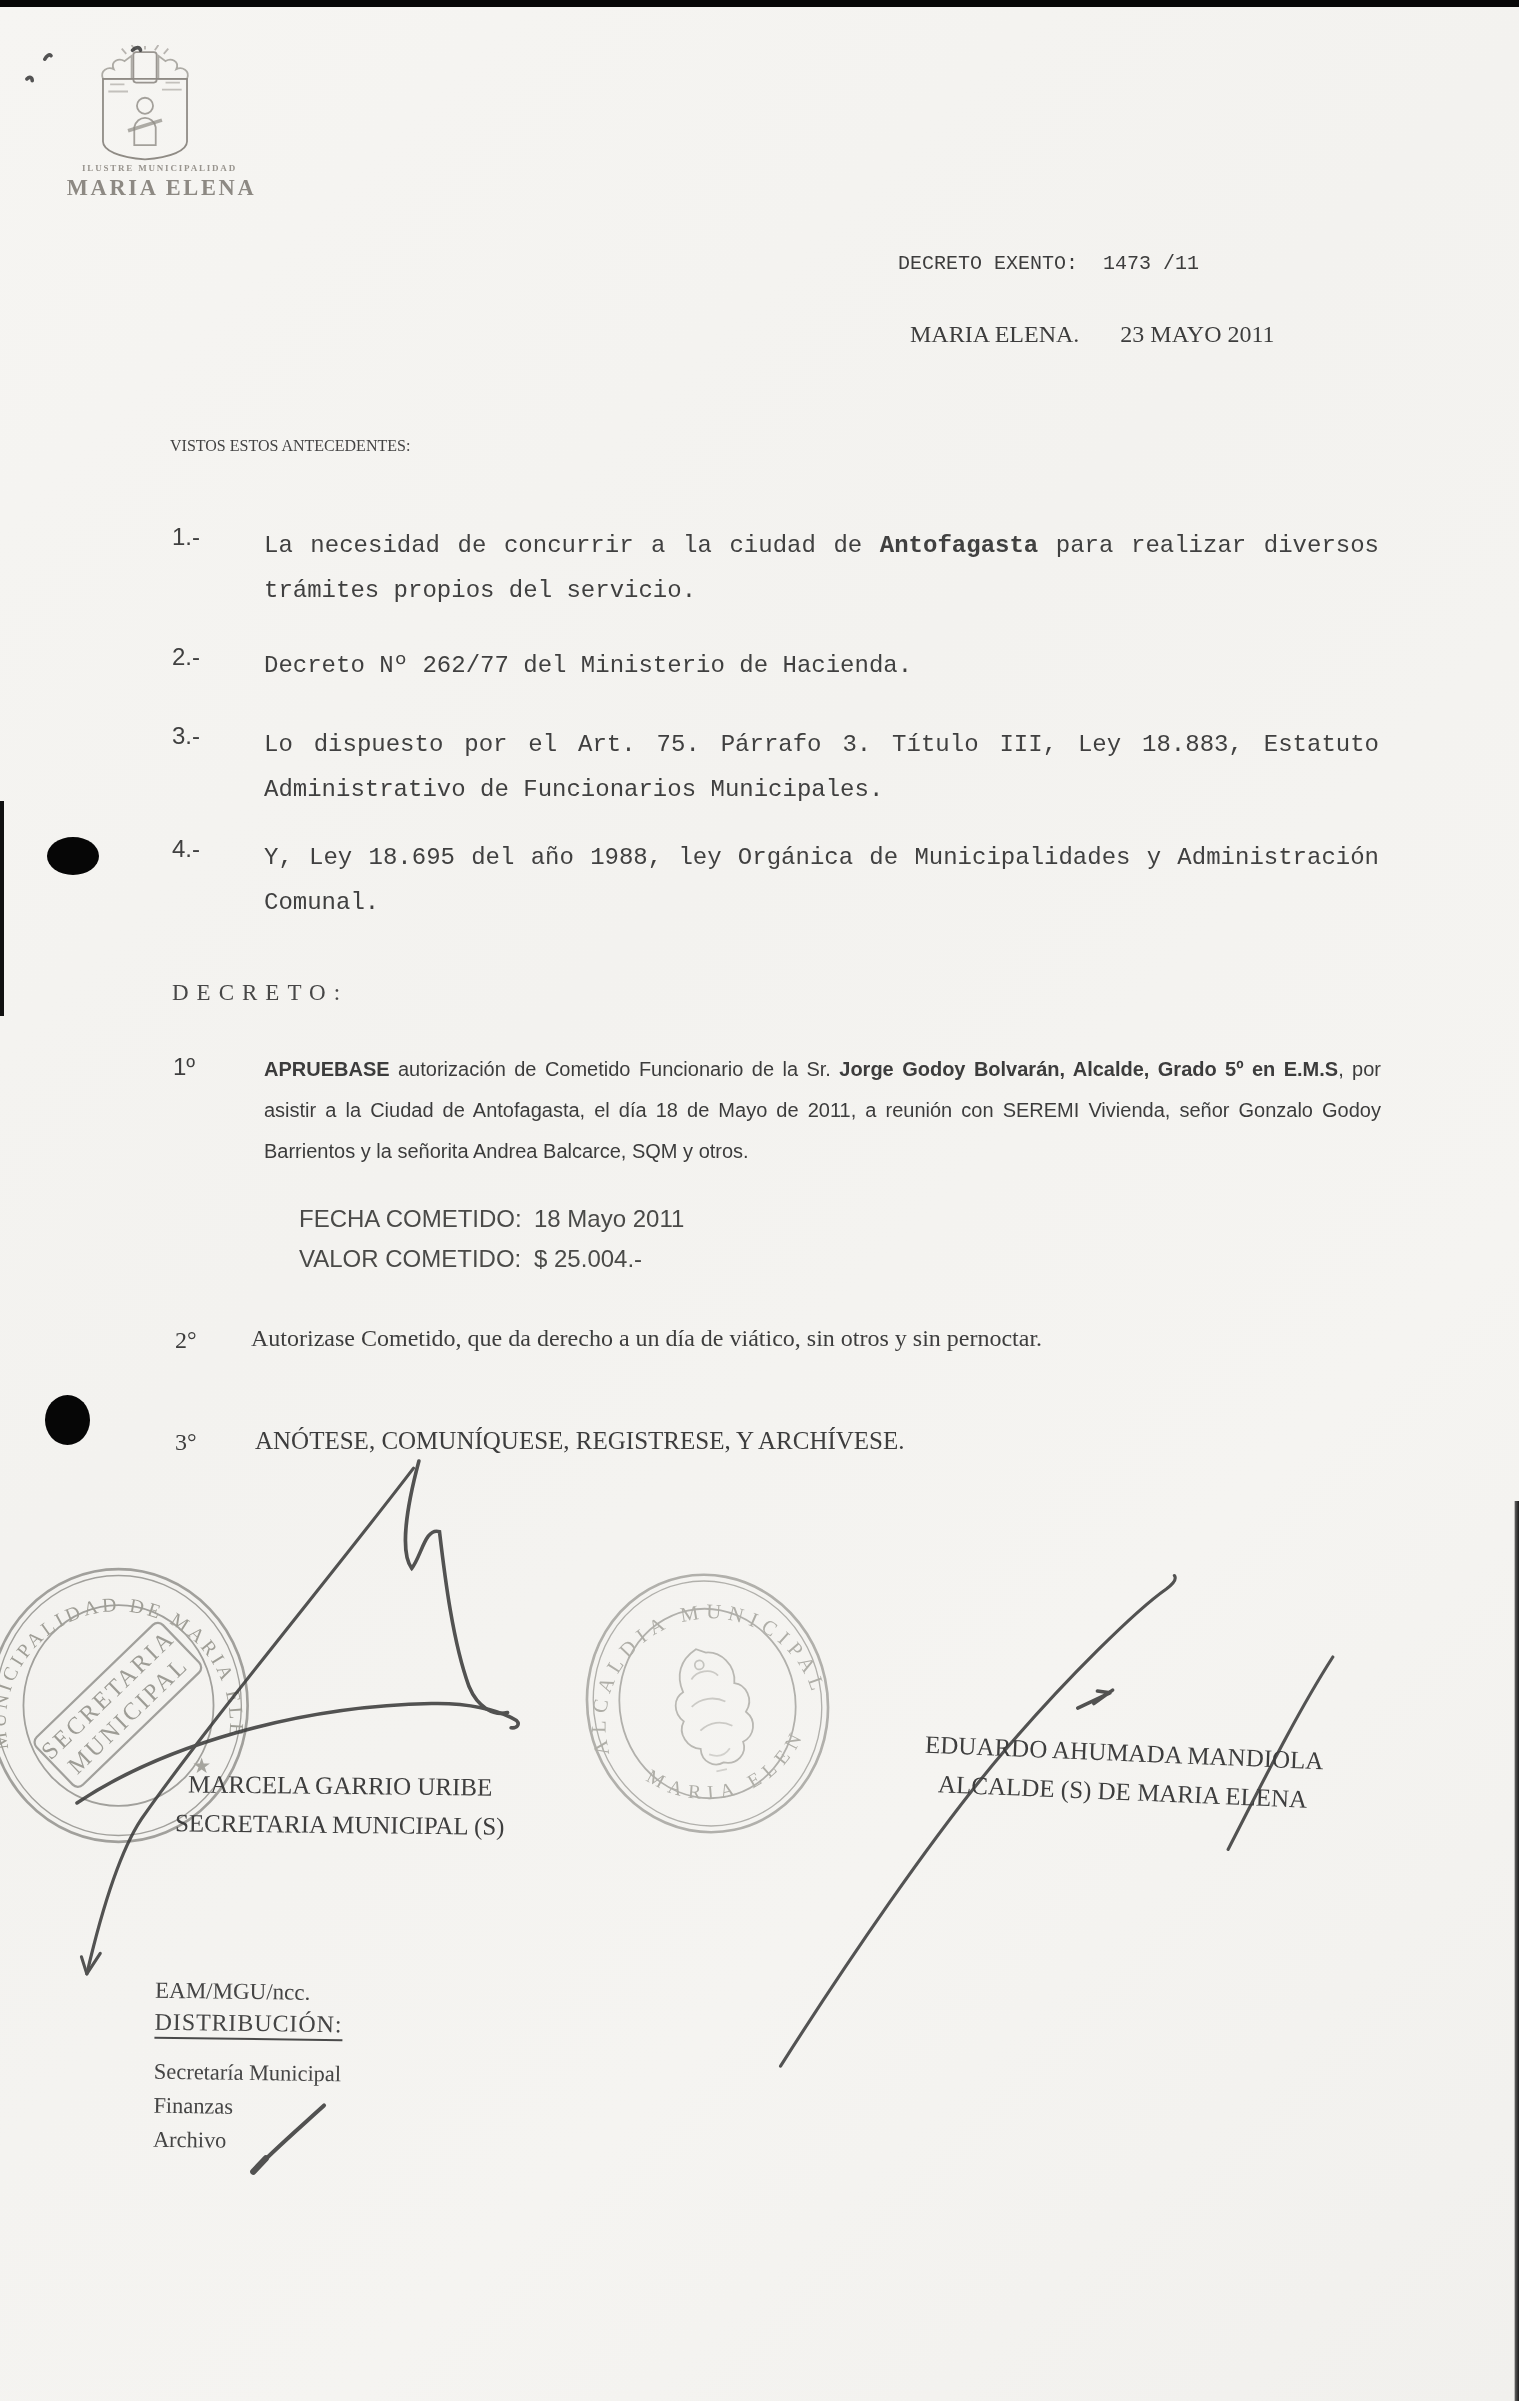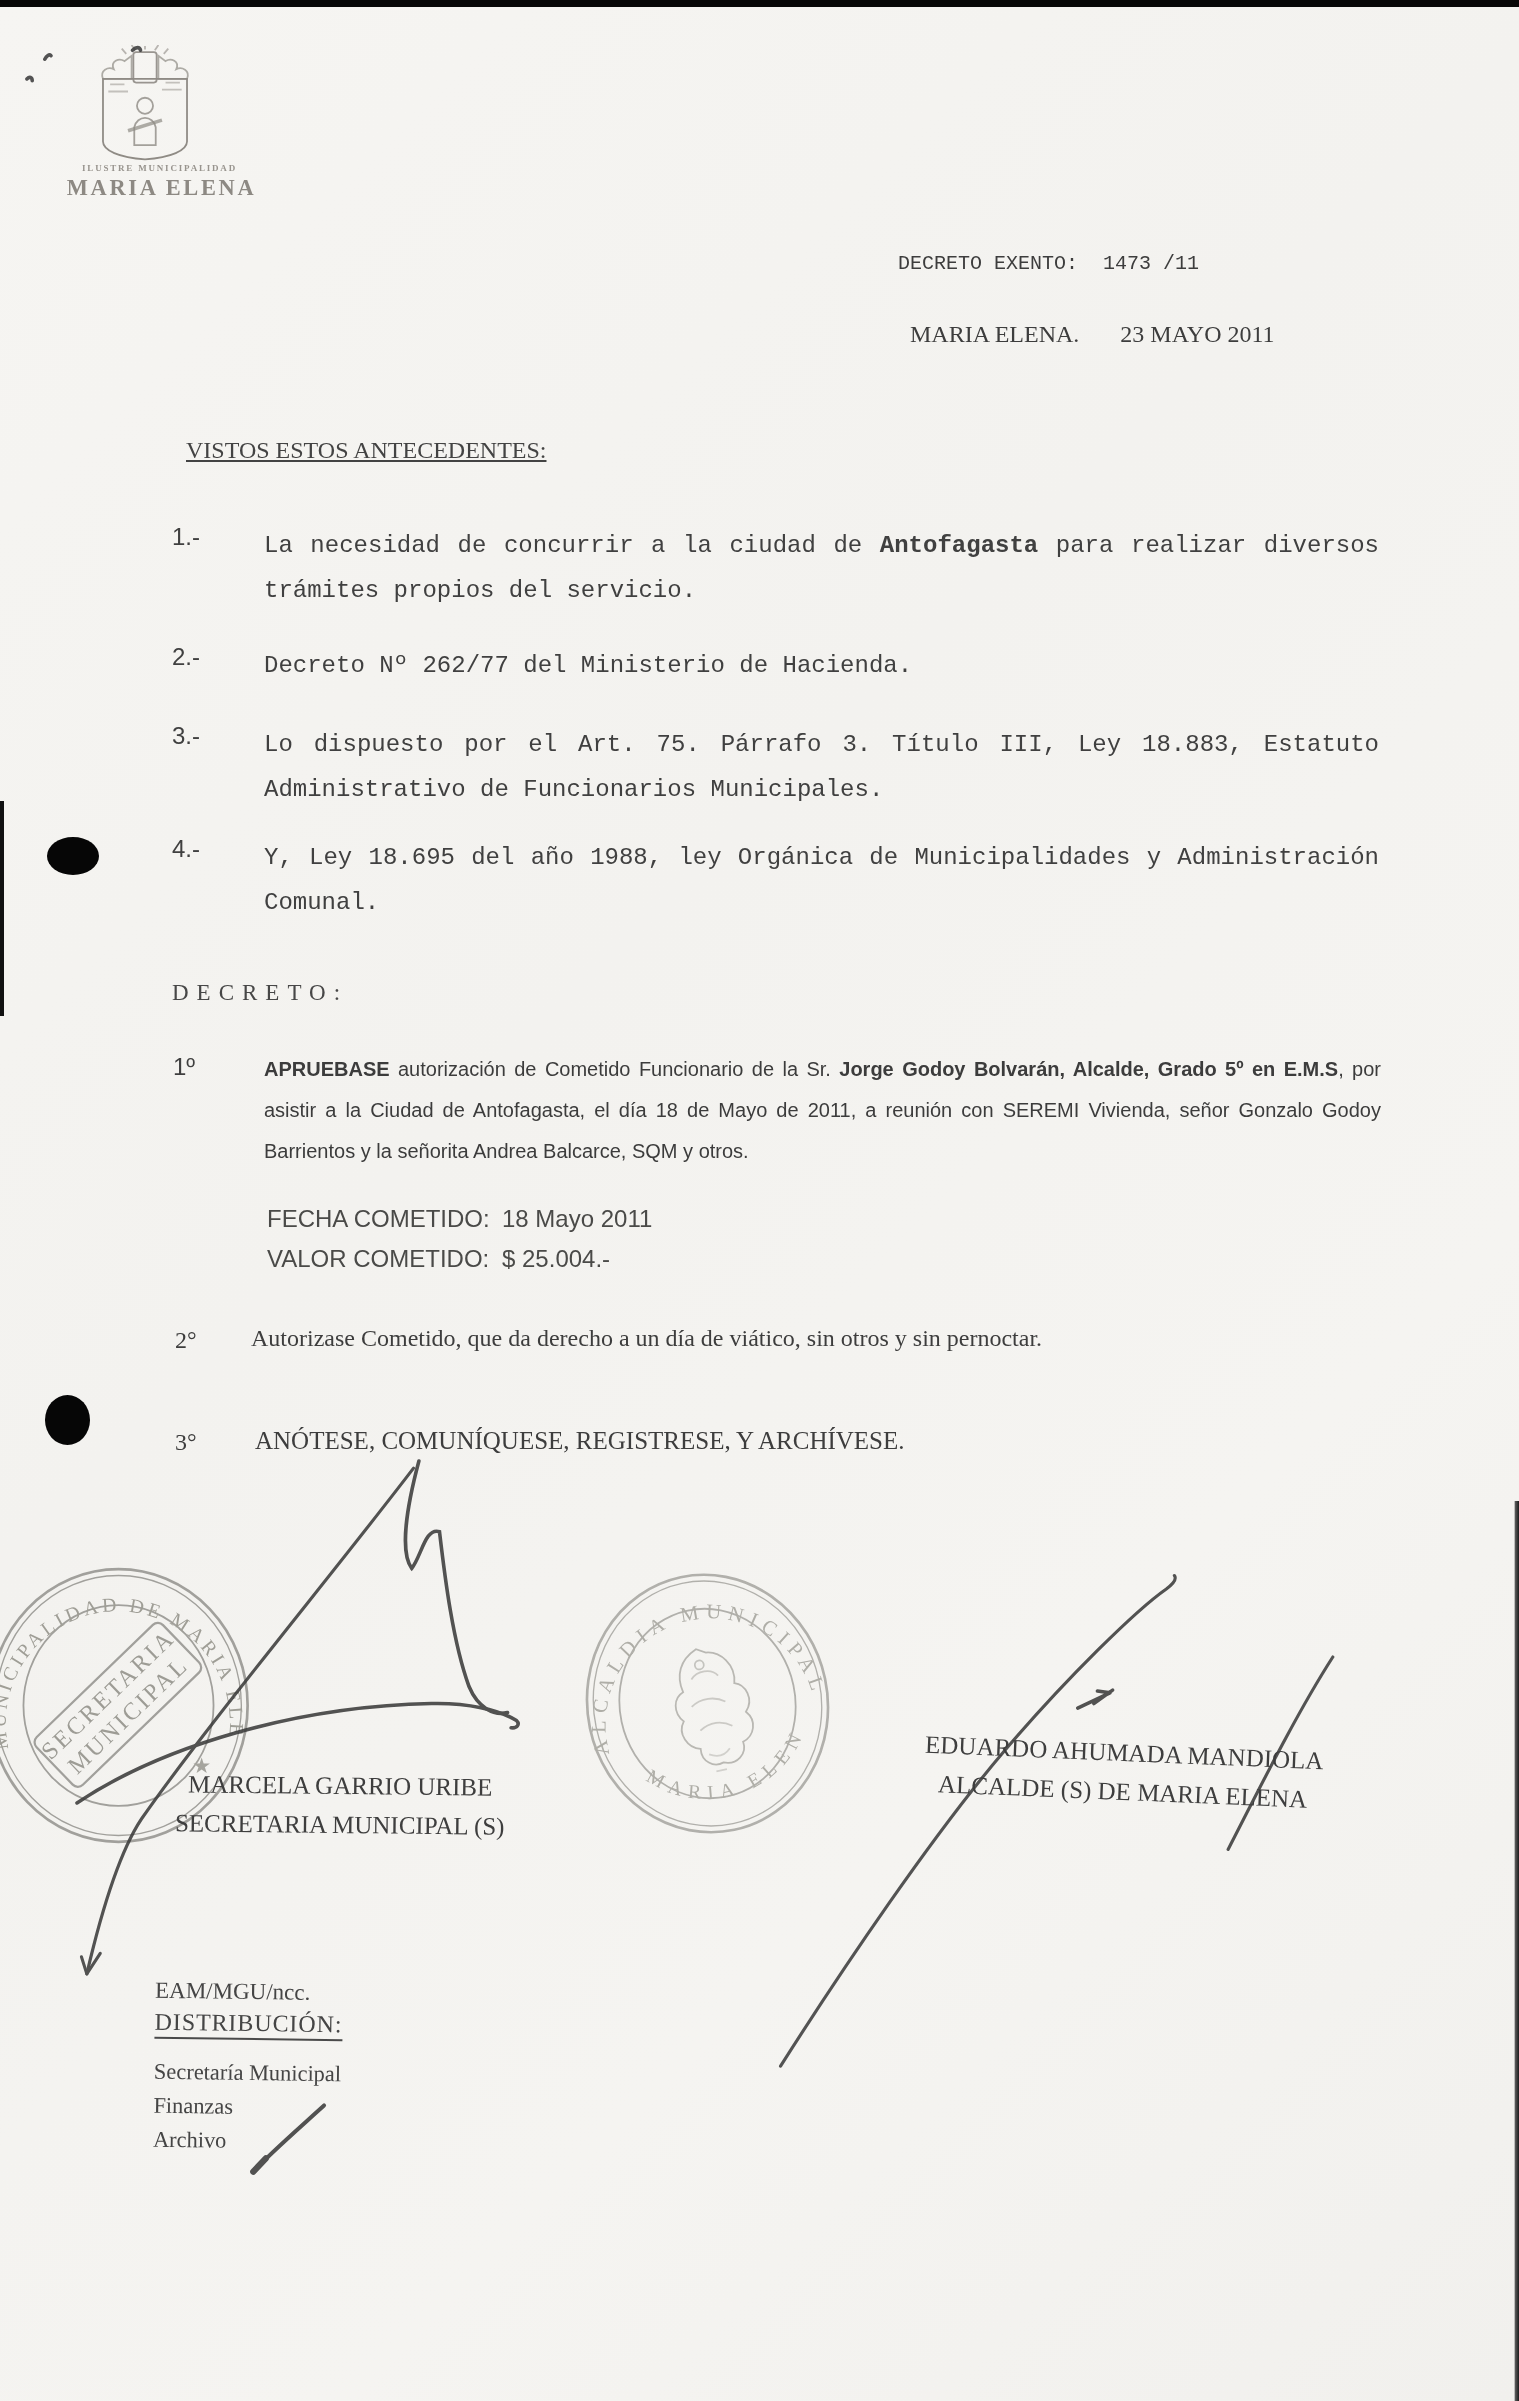--- a/index.html
+++ b/index.html
@@ -21,34 +21,34 @@
   
   .emblem{left:92px;top:45px;}
   .emblem-cap-sm{left:79px;top:163px;width:161px;text-align:center;font-size:9px;letter-spacing:1.8px;color:#98948e;font-weight:bold;}
   .emblem-cap-lg{left:63px;top:175px;width:197px;text-align:center;font-size:22.4px;letter-spacing:2.7px;color:#8d8983;font-weight:bold;}
   .hdr-lines{left:195px;top:56px;font-size:22.4px;line-height:29.5px;color:#383838;}
   .decree-line{left:898px;top:252px;font-size:20px;color:#3d3d3d;font-family:Liberation Mono, monospace;}
   .date-line{left:898px;top:321px;font-size:24px;color:#3d3d3d;margin-left:12px;}
   .gap-sm{display:inline-block;width:25px;}
   .gap-md{display:inline-block;width:41px;}
   
-  .vistos{left:186px;top:437px;font-size:24px;color:#434343;text-decoration:underline;}
+  .vistos{left:170px;top:437px;font-size:16px;color:#434343;}
   .items{left:172px;top:523px;width:1211px;}
   .item-row{display:flex;margin-bottom:30px;}
   .item-row.r2{margin-bottom:34px;}
   .item-row.r3{margin-bottom:23px;}
   .item-num{width:92px;flex:none;font-size:24px;color:#404040;}
   .item-text{width:1115px;font-size:24px;line-height:45px;color:#404040;text-align:justify;font-family:Liberation Mono, monospace;}
   .b{font-weight:bold;}
   .decreto-label{left:172px;top:980px;font-size:23px;letter-spacing:8px;color:#474747;}
   .sec1-num{left:173px;top:1053px;font-size:24px;color:#3f3f3f;}
   .sec1-text{left:264px;top:1049px;width:1117px;font-size:20px;line-height:41px;color:#3c3c3c;text-align:justify;}
   .fecha{left:267px;top:1205px;font-size:24px;color:#4a4a48;}
   .valor{left:267px;top:1245px;font-size:24px;color:#4a4a48;}
-  .cometido-label{display:inline-block;width:235px;}
+  .cometido-label{display:inline-block;width:235px;margin-left:32px;}
   .sec2-num{left:175px;top:1327px;font-size:24px;color:#3d3d3d;}
   .sec2-text{left:251px;top:1325px;width:985px;font-size:24px;color:#3d3d3d;}
   .sec3-num{left:175px;top:1429px;font-size:24px;color:#3d3d3d;}
   .sec3-text{left:255px;top:1427px;width:985px;font-size:25px;color:#3d3d3d;}
   
   .stamp-left{left:-16px;top:1562px;opacity:.92;}
   .stamp-right{left:582px;top:1569px;transform:rotate(-12deg);opacity:.85;}
   .sig-name-left{left:143px;top:1766px;width:394px;text-align:center;font-size:25px;line-height:39px;color:#3e3e3e;transform:rotate(.6deg);}
   .sig-name-right{left:895px;top:1733px;width:457px;text-align:center;font-size:25px;line-height:39px;color:#3e3e3e;transform:rotate(2.4deg);}
   

